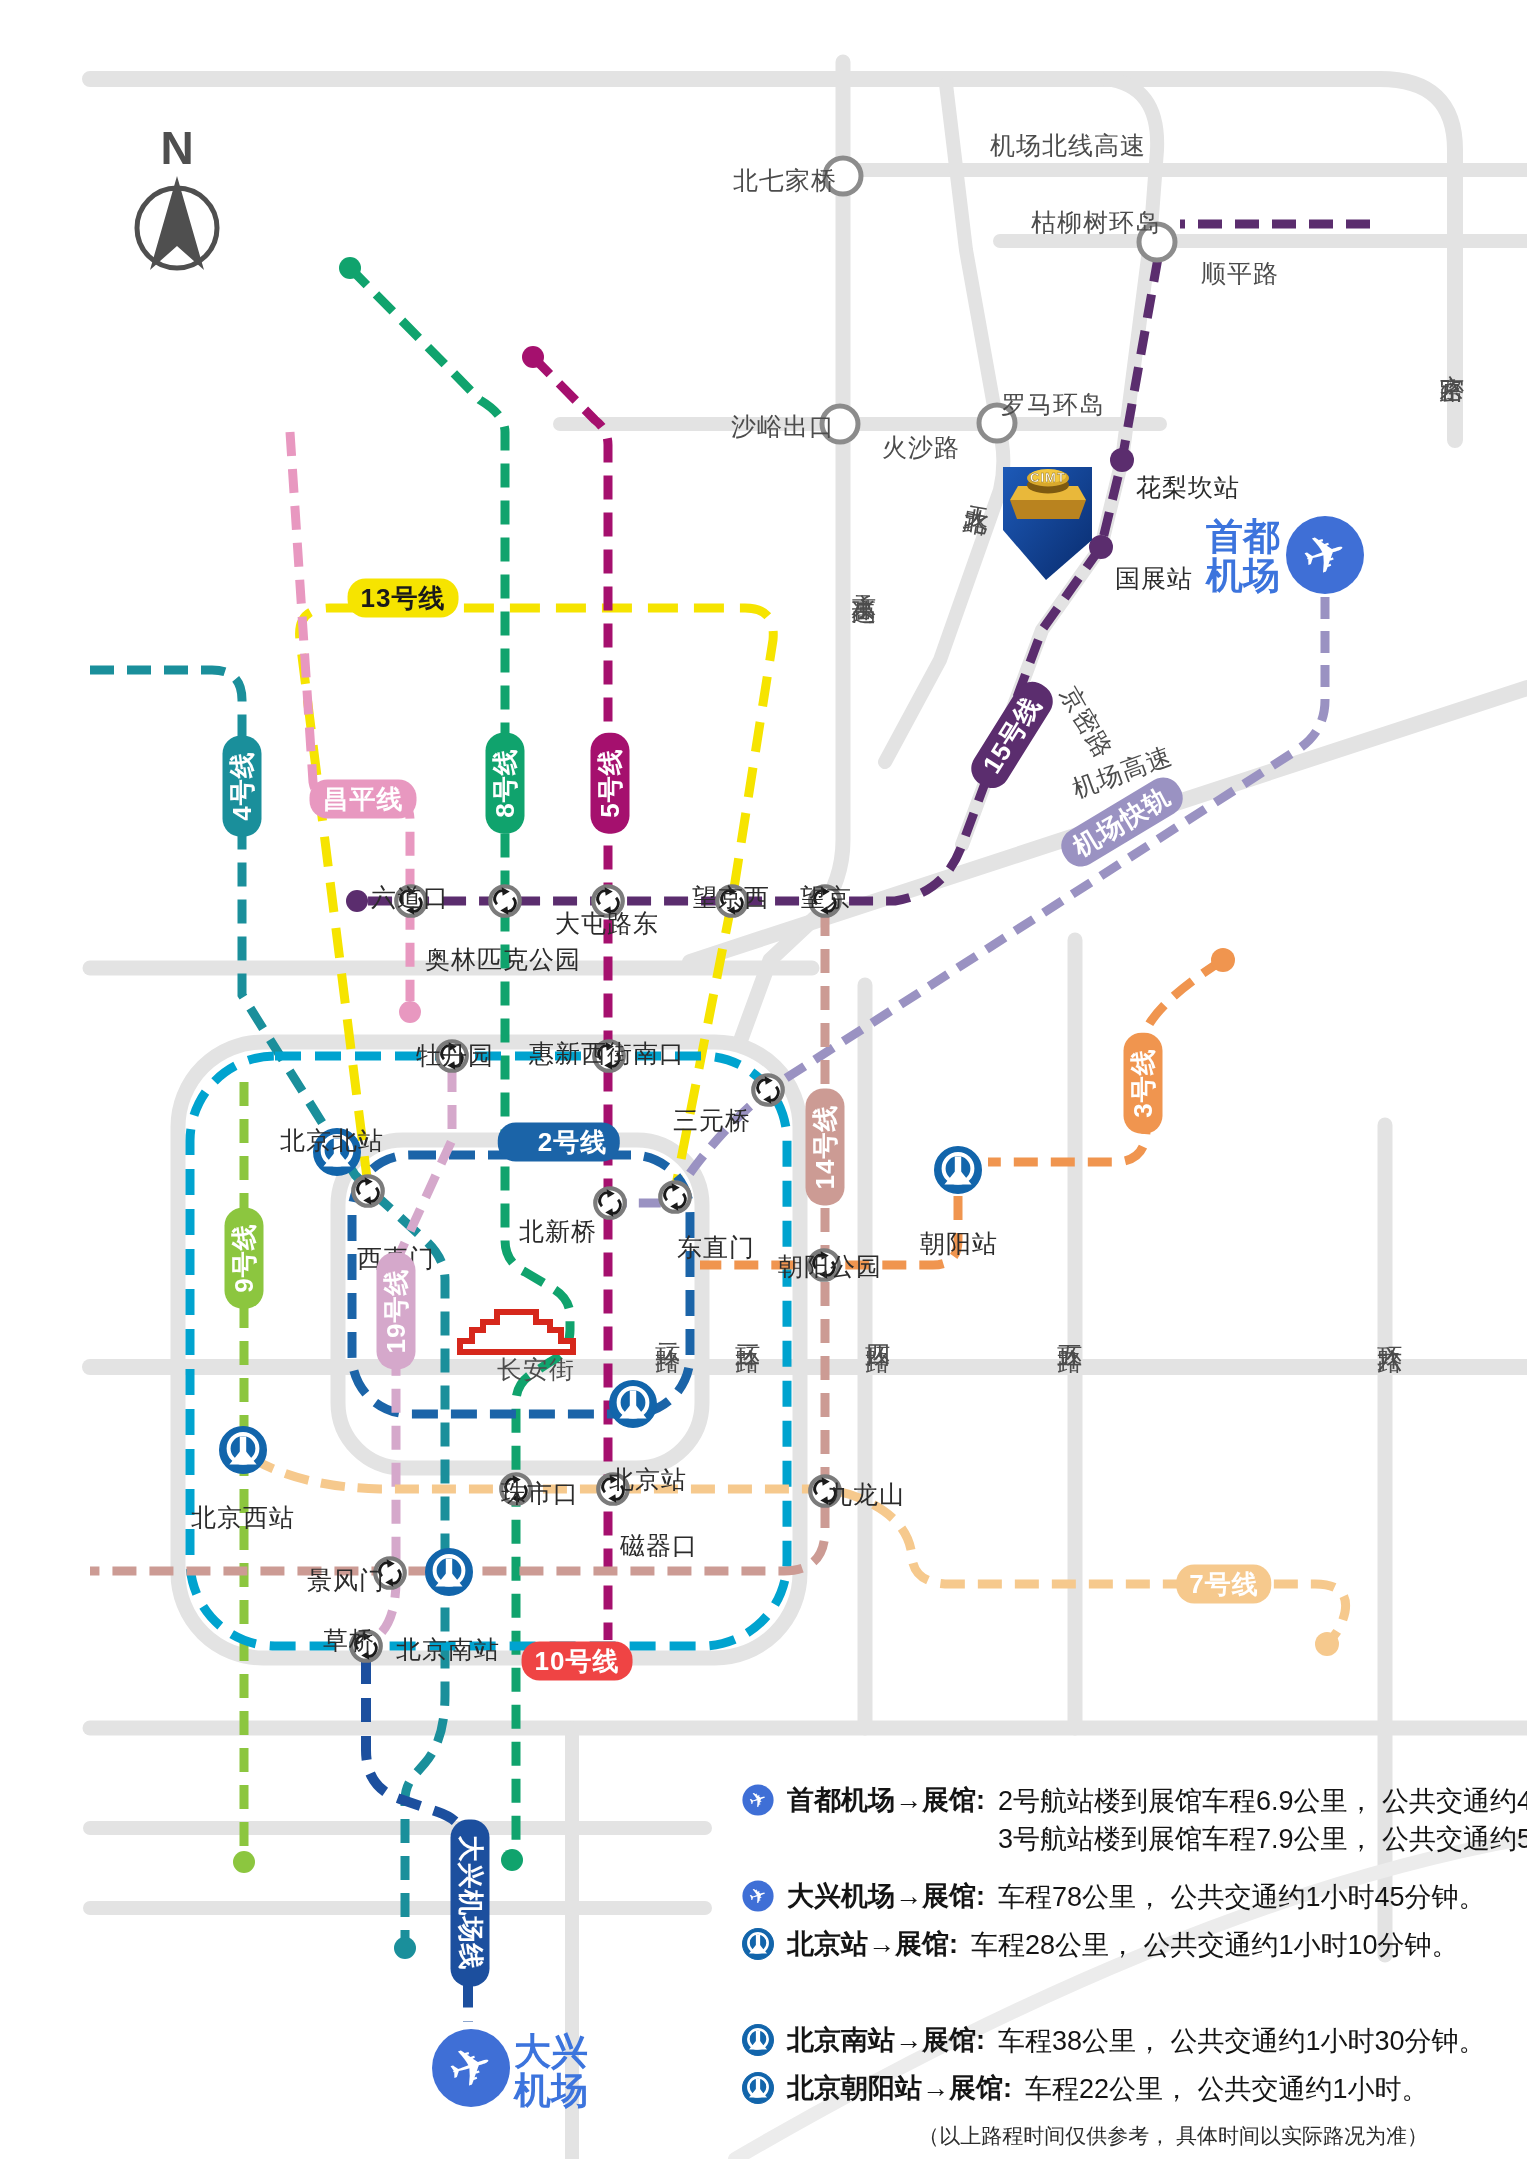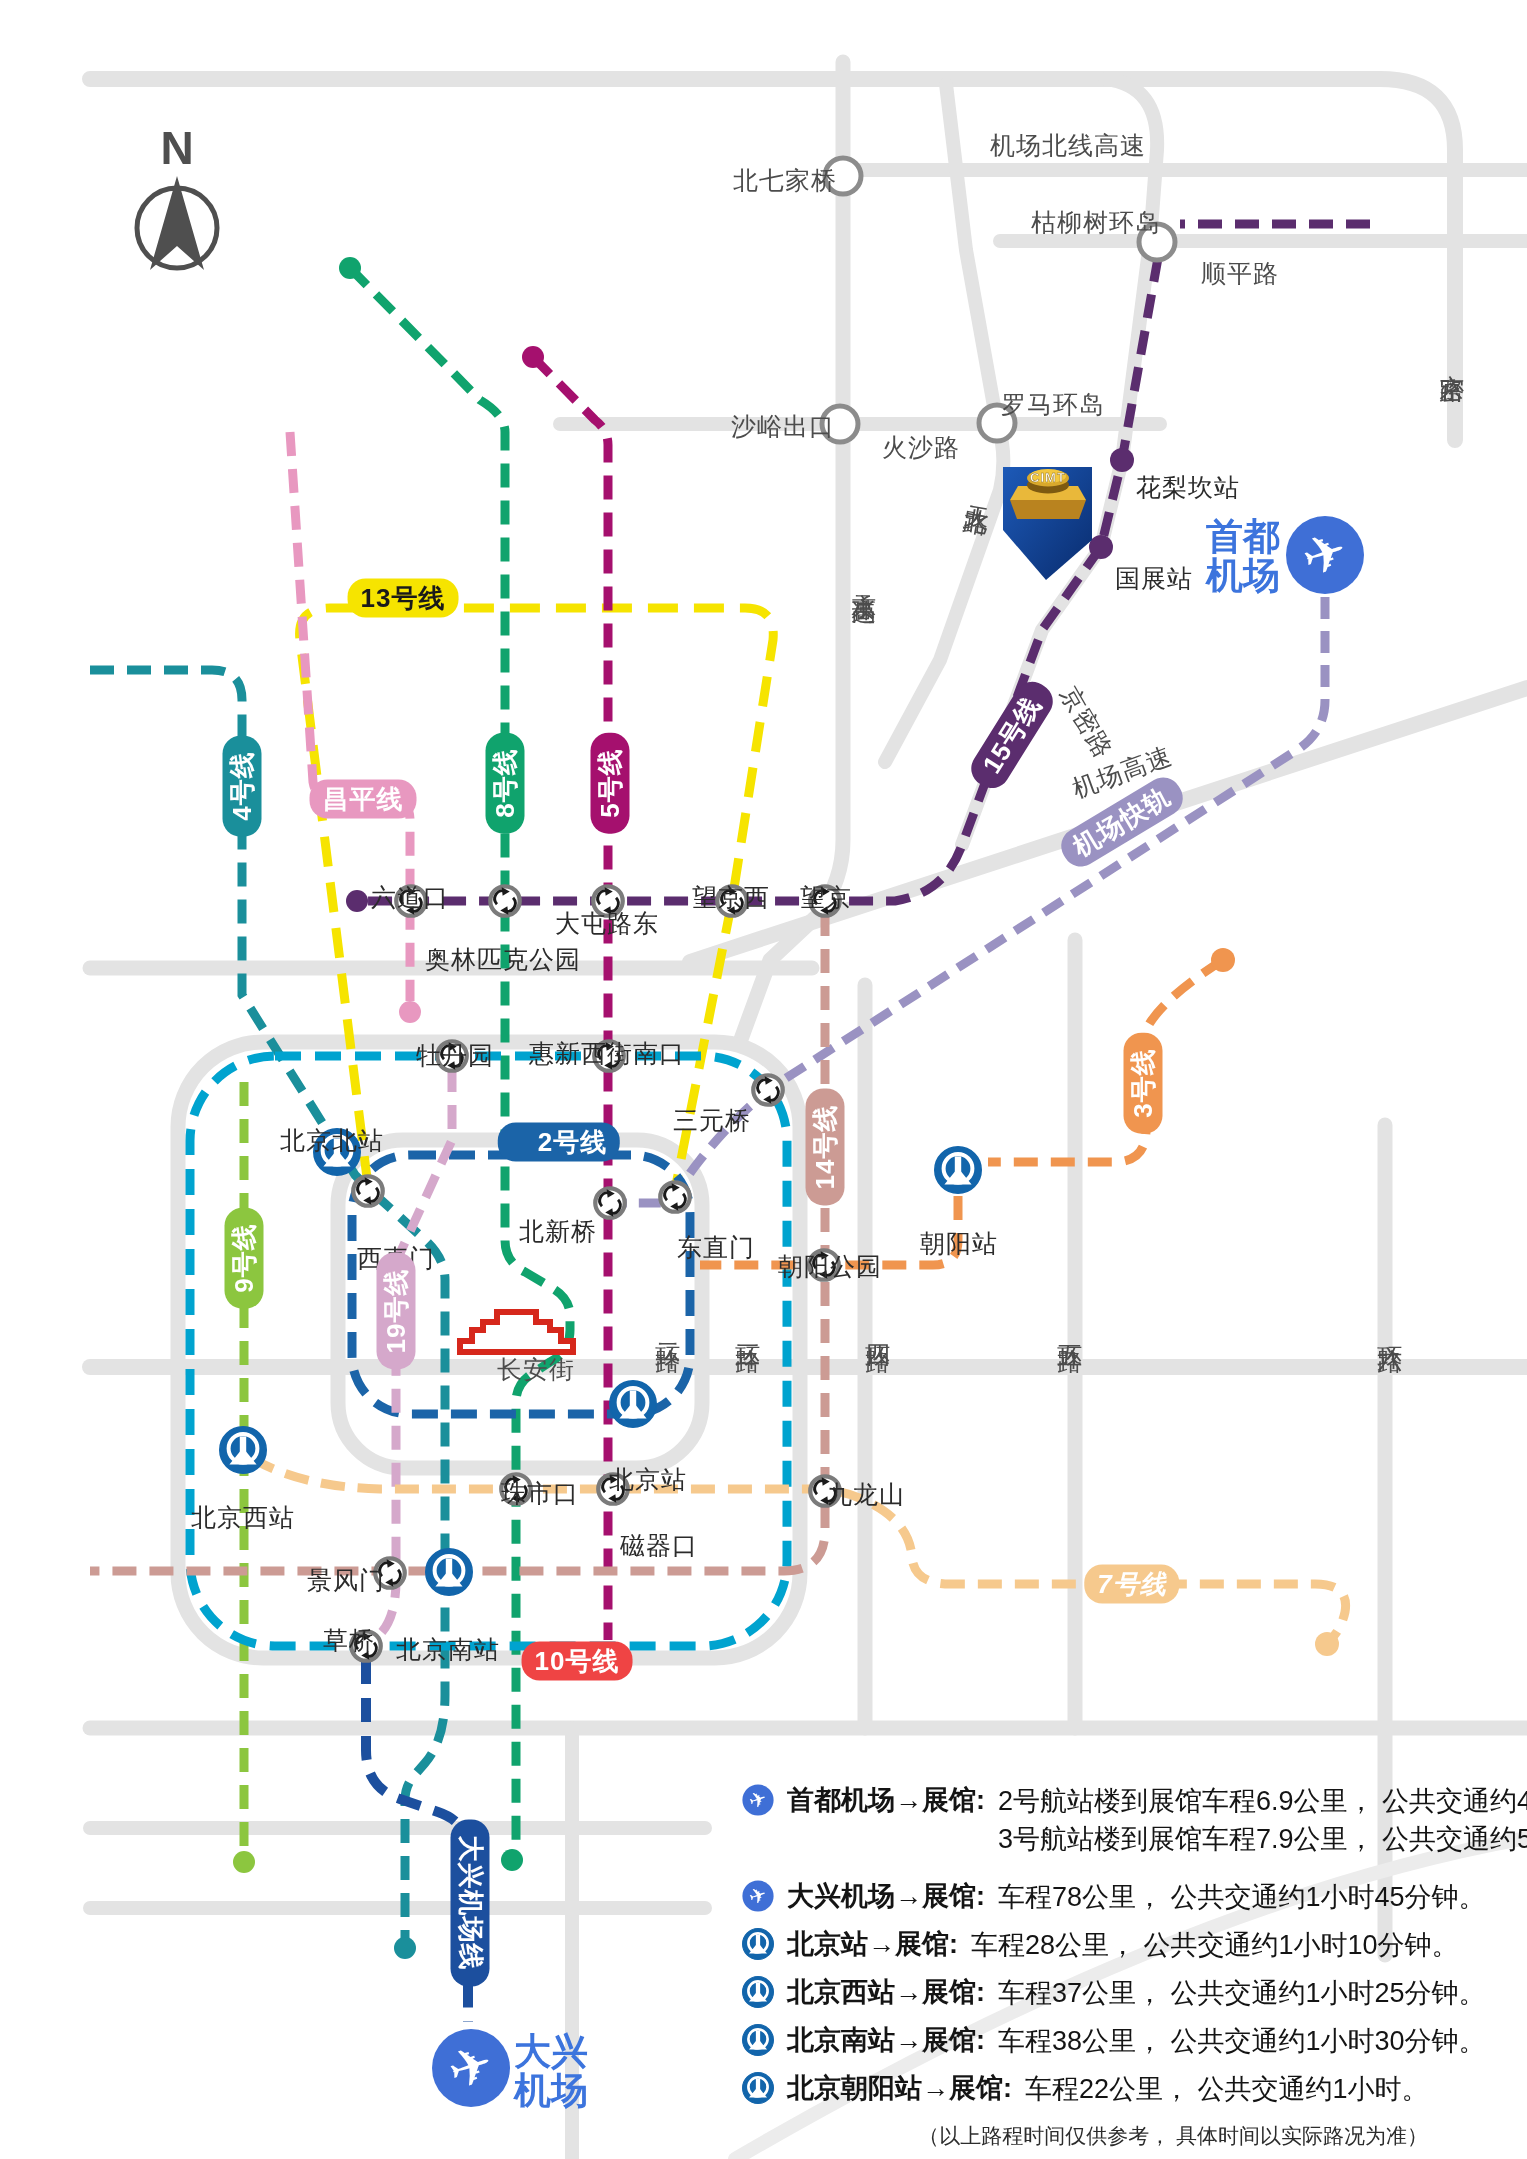--- a/index.html
+++ b/index.html
@@ -228,21 +228,21 @@
 <div class="pill pv c-l8" style="left:505px;top:783px;transform:translate(-50%,-50%) rotate(-90deg);">8号线</div>
 <div class="pill pv c-l5" style="left:610px;top:783px;transform:translate(-50%,-50%) rotate(-90deg);">5号线</div>
 <div class="pill pv c-l15" style="left:1012px;top:735px;transform:translate(-50%,-50%) rotate(-58deg);">15号线</div>
 <div class="pill c-ae" style="left:1122px;top:822px;transform:translate(-50%,-50%) rotate(-31deg);">机场快轨</div>
 <div class="pill c-l2" style="left:559px;top:1142px;padding-left:40px;">2号线</div>
 <div class="pill pv c-l9" style="left:244px;top:1258px;transform:translate(-50%,-50%) rotate(-90deg);">9号线</div>
 <div class="pill pv c-l19" style="left:396px;top:1311px;transform:translate(-50%,-50%) rotate(-90deg);">19号线</div>
 <div class="pill pv c-l14" style="left:825px;top:1147px;transform:translate(-50%,-50%) rotate(-90deg);">14号线</div>
 <div class="pill pv c-l3" style="left:1143px;top:1083px;transform:translate(-50%,-50%) rotate(-90deg);">3号线</div>
 <div class="pill c-l10" style="left:577px;top:1661px;">10号线</div>
-<div class="pill c-l7" style="left:1132px;top:1584px;font-style:italic;">7号线</div>
+<div class="pill c-l7" style="left:1224px;top:1584px;">7号线</div>
 <div class="pill pv c-dx" style="left:470px;top:1903px;transform:translate(-50%,-50%) rotate(90deg);">大兴机场线</div>
 
 <div class="airport-name" style="left:1243px;top:556px;">
   <div>首都</div>
   <div>机场</div>
 </div>
 <div class="airport-name" style="left:551px;top:2071px;">
   <div>大兴</div>
   <div>机场</div>
 </div>
@@ -264,27 +264,20 @@
   <span class="legend-name">大兴机场→展馆:</span>
   <span class="legend-desc">车程78公里， 公共交通约1小时45分钟。</span>
 </div>
 <div class="legend-row" style="top:1926px;">
   <svg class="ic" width="32" height="32" viewBox="0 0 60 60">
         <use href="#sym-rail"></use>
       </svg>
   <span class="legend-name">北京站→展馆:</span>
   <span class="legend-desc">车程28公里， 公共交通约1小时10分钟。</span>
 </div>
-<div class="legend-row" style="top:1974px;">
-  <svg class="ic" width="32" height="32" viewBox="0 0 60 60">
-        <use href="#sym-rail"></use>
-      </svg>
-  <span class="legend-name">北京西站→展馆:</span>
-  <span class="legend-desc">车程37公里， 公共交通约1小时25分钟。</span>
-</div>
 <div class="legend-row" style="top:2022px;">
   <svg class="ic" width="32" height="32" viewBox="0 0 60 60">
         <use href="#sym-rail"></use>
       </svg>
   <span class="legend-name">北京南站→展馆:</span>
   <span class="legend-desc">车程38公里， 公共交通约1小时30分钟。</span>
 </div>
 <div class="legend-row" style="top:2070px;">
   <svg class="ic" width="32" height="32" viewBox="0 0 60 60">
         <use href="#sym-rail"></use>

